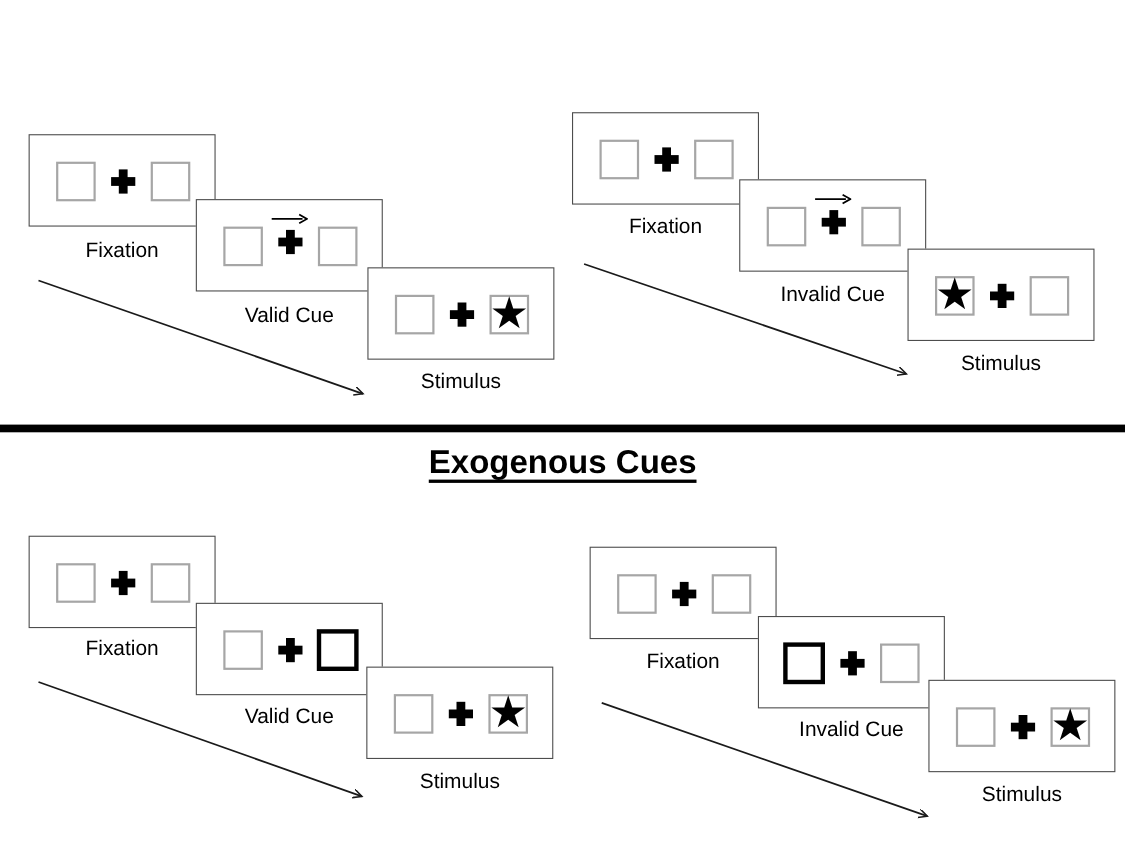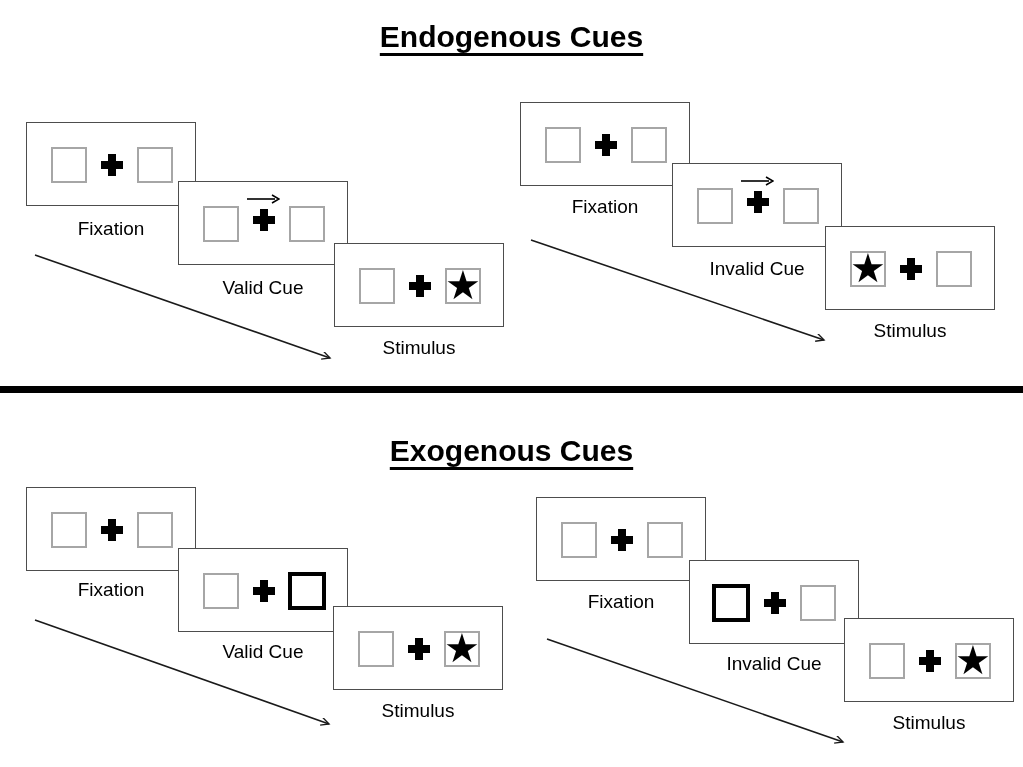--- a/index.html
+++ b/index.html
@@ -15,21 +15,21 @@
     font-family:"Liberation Sans",sans-serif;
   }
   .arrows-layer{position:absolute;left:0;top:0;width:1023px;height:767px;pointer-events:none;}
   .divider{position:absolute;left:0;top:386px;width:1023px;height:7px;background:var(--ink);}
   .section-title{
     position:absolute;left:0;right:0;text-align:center;
     font-size:30px;font-weight:bold;color:var(--ink);
     text-decoration:underline;text-decoration-thickness:3px;text-underline-offset:6px;
   }
   .title-endo{top:20px;}
-  .title-exo{top:434px;}
+  .title-exo{top:404px;}
   .panel{
     position:absolute;width:170px;height:84px;background:#fff;
     border:1px solid var(--panel-border);box-sizing:border-box;
   }
   .box{
     position:absolute;top:24px;width:36px;height:36px;background:#fff;
     border:2px solid var(--box-border);box-sizing:border-box;
     display:flex;align-items:center;justify-content:center;
   }
   .box.left{left:24px;}
@@ -63,21 +63,20 @@
       </marker>
     </defs>
     <line x1="35" y1="255" x2="330" y2="358" stroke="#1a1a1a" stroke-width="1.6" marker-end="url(#ah)"></line>
     <line x1="531" y1="240" x2="824" y2="340" stroke="#1a1a1a" stroke-width="1.6" marker-end="url(#ah)"></line>
     <line x1="35" y1="620" x2="329" y2="724" stroke="#1a1a1a" stroke-width="1.6" marker-end="url(#ah)"></line>
     <line x1="547" y1="639" x2="843" y2="742" stroke="#1a1a1a" stroke-width="1.6" marker-end="url(#ah)"></line>
   </svg>
 
   <div class="divider"></div>
 
-  <div class="section-title title-endo">Endogenous Cues</div>
   <div class="section-title title-exo">Exogenous Cues</div>
 
   <div class="panel" style="left:26px;top:122px">
     <span class="box left"></span>
     <span class="plus"></span>
     <span class="box right"></span>
   </div>
   <div class="panel-label" style="left:26px;top:218px">Fixation</div>
 
   <div class="panel cue-arrowed" style="left:178px;top:181px">

